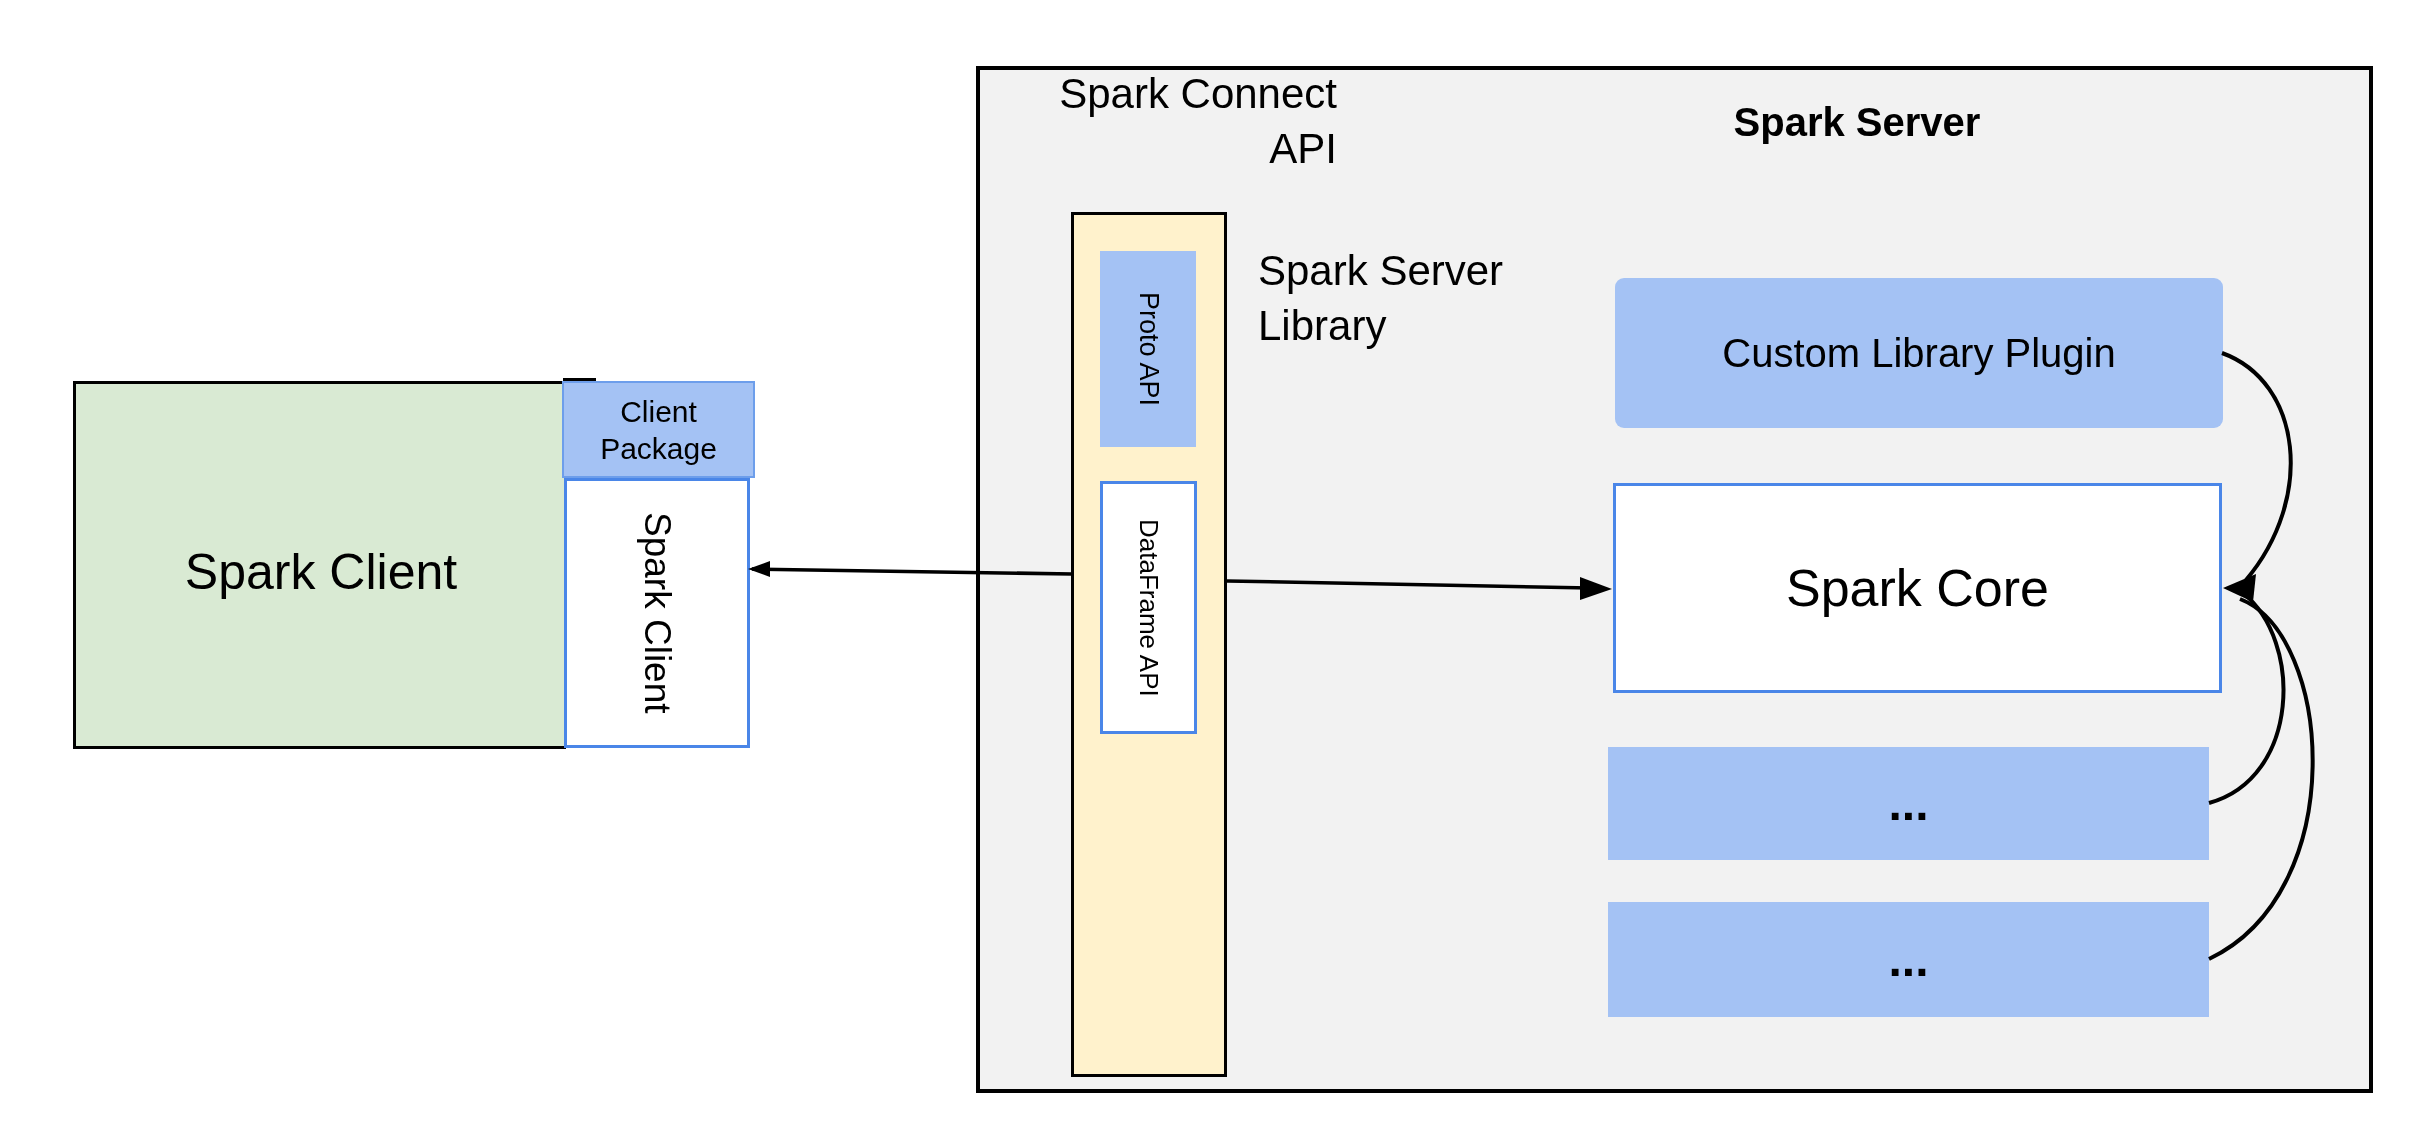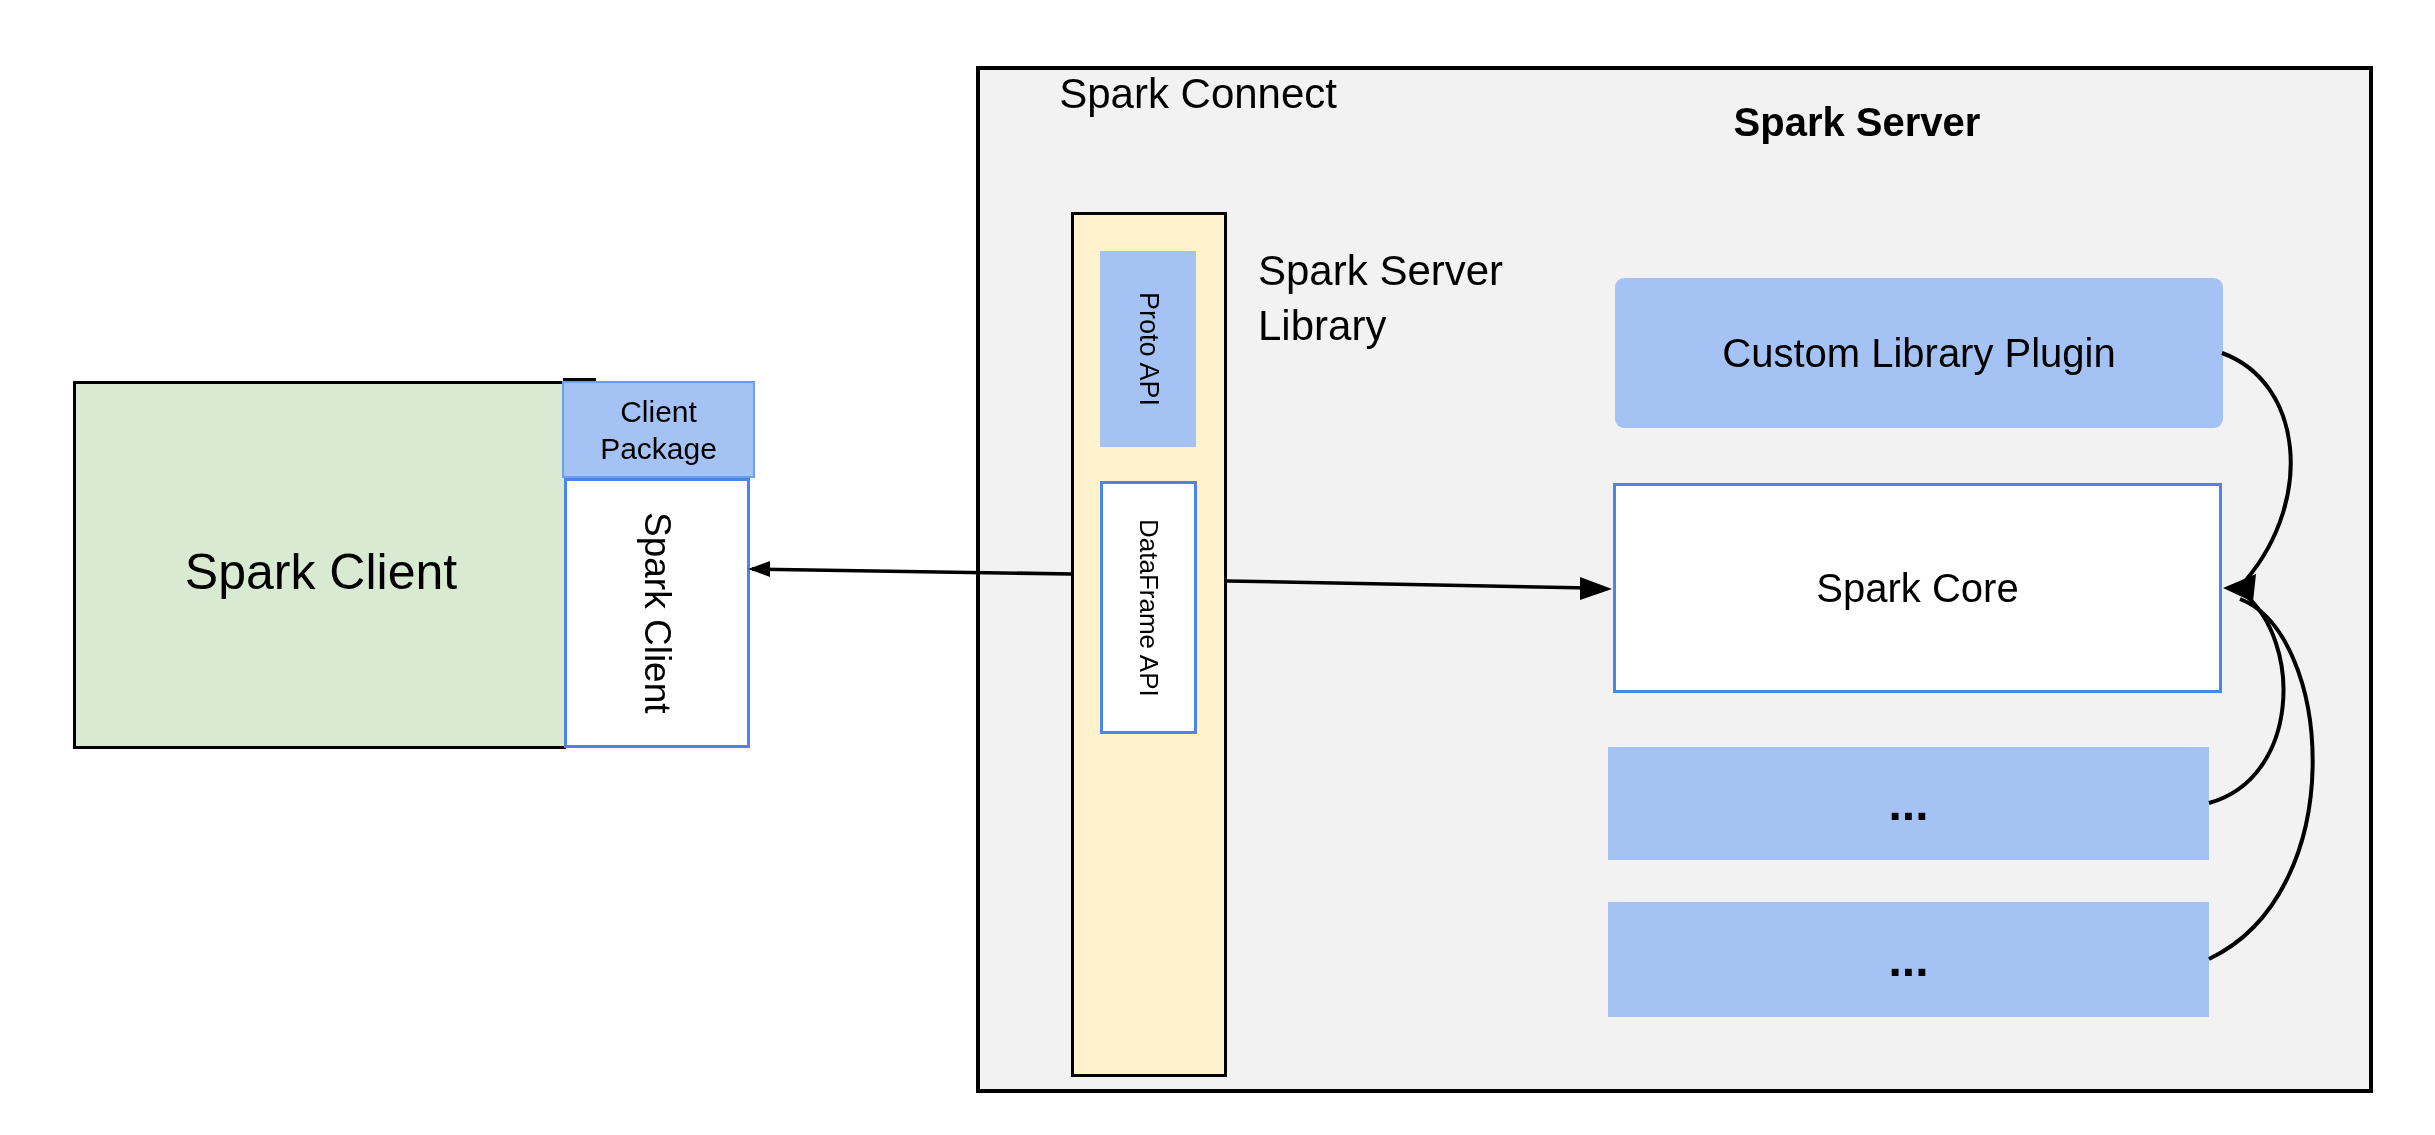--- a/index.html
+++ b/index.html
@@ -32,21 +32,21 @@
   .proto-box{left:1100px;top:251px;width:96px;height:196px;background:var(--blue-fill,#a4c2f4);
     display:flex;align-items:center;justify-content:center;}
   .df-box{left:1100px;top:481px;width:97px;height:253px;background:#fff;
     border:3px solid var(--blue-border,#4a86e8);display:flex;align-items:center;justify-content:center;}
   .server-lib-label{left:1258px;top:243px;width:360px;font-size:42px;line-height:55px;text-align:left;}
 
   
   .clp-box{left:1615px;top:278px;width:608px;height:150px;background:var(--blue-fill,#a4c2f4);
     display:flex;align-items:center;justify-content:center;font-size:40px;border-radius:9px;}
   .core-box{left:1613px;top:483px;width:609px;height:210px;background:#fff;
-    border:3px solid var(--blue-border,#4a86e8);display:flex;align-items:center;justify-content:center;font-size:40px;}
+    border:3px solid var(--blue-border,#4a86e8);display:flex;align-items:center;justify-content:center;font-size:52px;}
   .slot-box{left:1608px;width:601px;background:var(--blue-fill,#a4c2f4);
     display:flex;align-items:center;justify-content:center;font-size:48px;font-weight:bold;}
   .slot-1{top:747px;height:113px;}
   .slot-2{top:902px;height:115px;}
 
   .vtext{writing-mode:vertical-rl;text-orientation:mixed;white-space:nowrap;}
   .vt-client{font-size:37px;}
   .vt-proto{font-size:27px;}
   .vt-df{font-size:26px;}
   .lines span{display:block;}
@@ -74,20 +74,21 @@
   </div>
 
   <div class="box client-white-box">
     <div class="vtext vt-client">Spark Client</div>
   </div>
 
   <div class="box gray-box"></div>
 
   <div class="box connect-label lines">
     <span>Spark Connect</span>
+    <span>API</span>
   </div>
 
   <div class="box server-title">Spark Server</div>
 
   <div class="box yellow-box"></div>
   <div class="box proto-box">
     <div class="vtext vt-proto">Proto API</div>
   </div>
   <div class="box df-box">
     <div class="vtext vt-df">DataFrame API</div>

